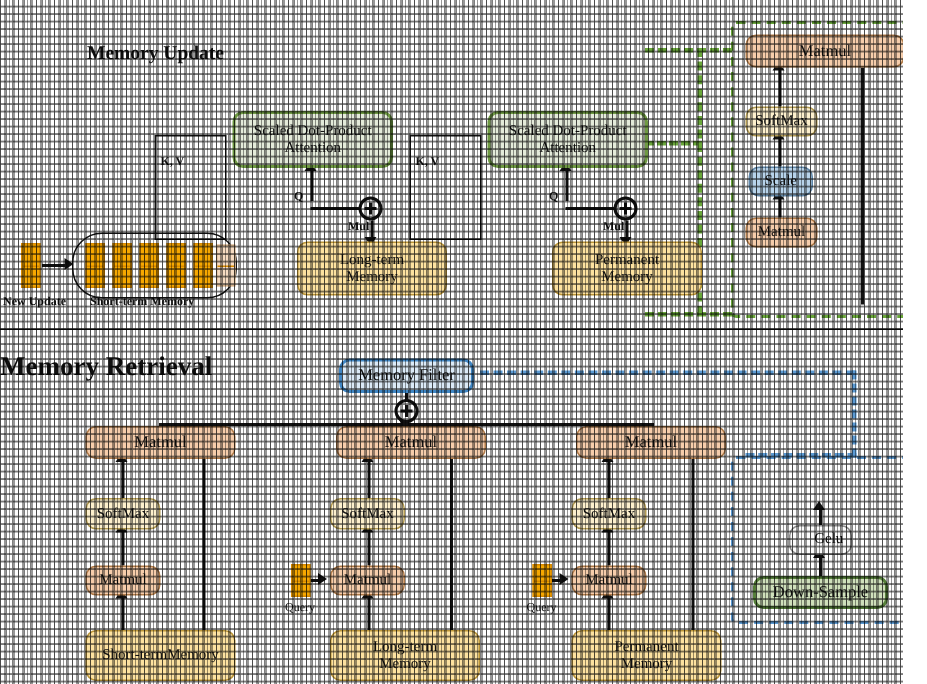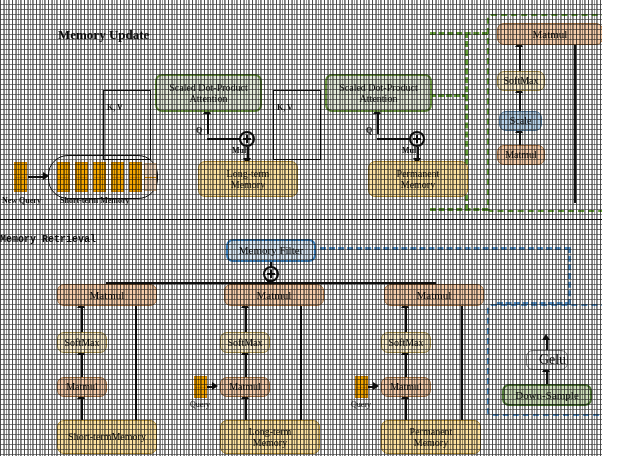--- a/index.html
+++ b/index.html
@@ -124,26 +124,26 @@
 
   .divider{position:absolute;height:1px;background:#111;z-index:4;}
 </style>
 </head>
 <body>
 
 <div id="stage">
 
   <div class="section-title" style="left:58px;top:27px;font-size:13px;">Memory Update</div>
 
-  <div class="section-title" style="left:0px;top:234px;font-size:10px;font-family:Liberation Mono, monospace;">Memory Retrieval</div>
+  <div class="section-title" style="left:0px;top:234px;font-size:18px;">Memory Retrieval</div>
 
   <div class="divider" style="left:0px;top:219px;width:618px;"></div>
 
   <div class="tok" style="left:14px;top:162px;"></div>
-  <div class="mini-label b" style="left:2px;top:196px;">New Query</div>
+  <div class="mini-label b" style="left:2px;top:196px;">New Update</div>
   <div class="ln h" style="left:28px;top:176px;width:16px;"></div>
   <div class="arrow-right" style="left:43px;top:172px;"></div>
 
   <div class="capsule" style="left:48px;top:155px;width:110px;height:44px;"></div>
   <div class="tok" style="left:57px;top:162px;"></div>
   <div class="tok" style="left:75px;top:162px;"></div>
   <div class="tok" style="left:93px;top:162px;"></div>
   <div class="tok" style="left:111px;top:162px;"></div>
   <div class="tok" style="left:129px;top:162px;"></div>
   <div class="tok faded" style="left:144px;top:163px;height:28px;"></div>
@@ -223,21 +223,21 @@
 
   <div class="dash-blue" style="left:320px;top:247px;width:250px;"></div>
   <div class="dash-blue v" style="left:568px;top:247px;height:58px;"></div>
   <div class="dash-blue" style="left:497px;top:302px;width:74px;"></div>
 
   <div class="grp grp-blue" style="left:487px;top:304px;width:126px;height:112px;"></div>
 
   <div class="ln v" style="left:546px;top:338px;height:14px;"></div>
   <div class="arrow-up" style="left:542px;top:334px;"></div>
 
-  <div class="node n-gelu" style="left:526px;top:350px;width:42px;height:20px;font-size:14px;padding-left:11px;">Gelu</div>
+  <div class="node n-gelu" style="left:526px;top:350px;width:42px;height:20px;font-size:10px;padding-left:11px;">Gelu</div>
   <div class="ln v" style="left:546px;top:370px;height:14px;"></div>
   <div class="arrow-up" style="left:542px;top:366px;"></div>
 
   <div class="node n-updown" style="left:502px;top:384px;width:90px;height:22px;font-size:11px;">Down-Sample</div>
 
   <div class="node n-matmul" style="left:57px;top:284px;width:100px;height:22px;font-size:11px;">Matmul</div>
   <div class="ln v" style="left:81px;top:306px;height:26px;"></div>
   <div class="arrow-up" style="left:77px;top:302px;"></div>
 
   <div class="node n-softmax" style="left:57px;top:332px;width:50px;height:21px;font-size:10px;">SoftMax</div>

